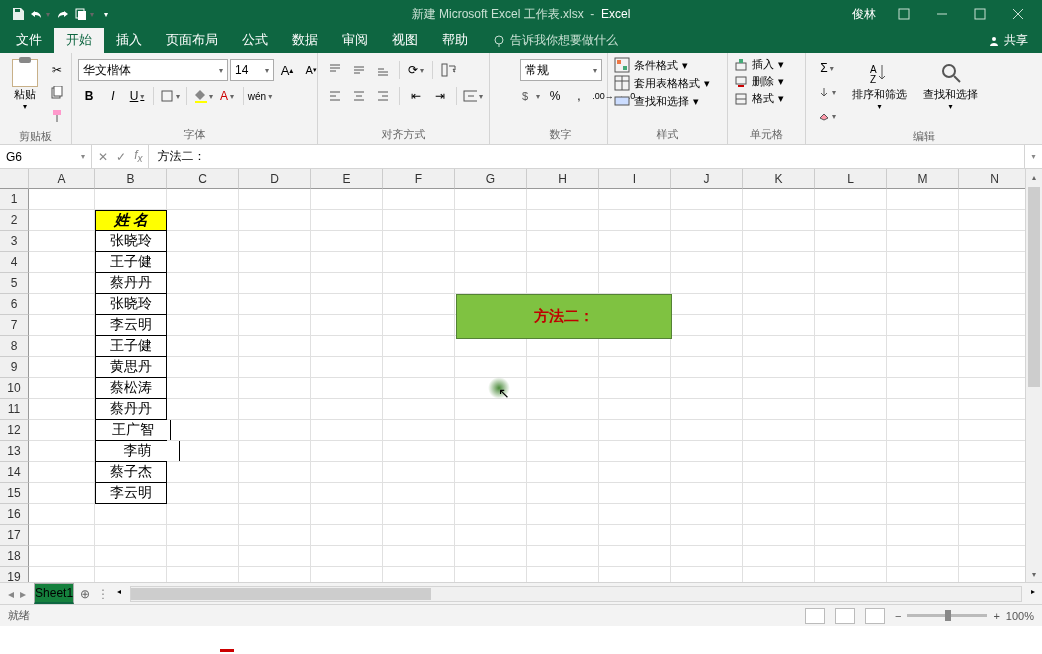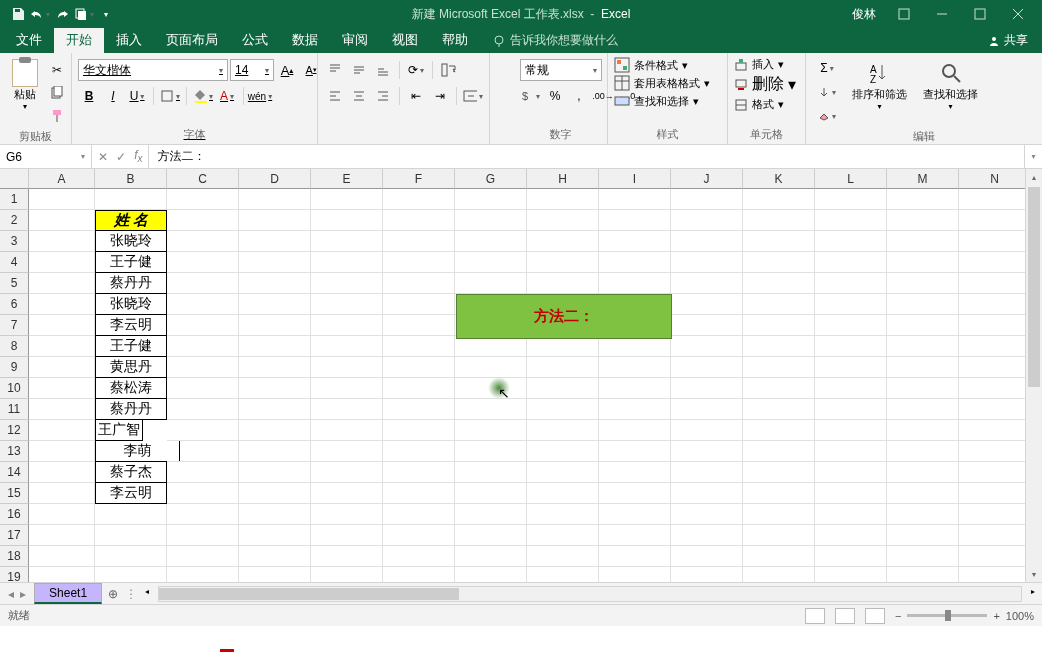--- a/index.html
+++ b/index.html
@@ -67,21 +67,21 @@
 .cursor-ind { position: absolute; width: 22px; height: 22px; border-radius: 50%; background: radial-gradient(circle, #4b8b3b 0%, rgba(75,139,59,0) 70%); }
 .cursor-arrow { position: absolute; font-size: 14px; }
 
 .vscroll { position: absolute; right: 0; top: 0; width: 17px; height: 100%; background: #f0f0f0; border-left: 1px solid #d4d4d4; }
 .vscroll .thumb { position: absolute; left: 2px; right: 2px; top: 18px; height: 200px; background: #cdcdcd; }
 .vscroll .arr { position: absolute; left: 0; right: 0; height: 16px; display: flex; align-items: center; justify-content: center; font-size: 8px; color: #666; }
 
 
 .sheet-bar { height: 22px; background: #f3f3f3; border-top: 1px solid #d4d4d4; display: flex; align-items: center; position: relative; }
 .sheet-nav { display: flex; padding: 0 8px; gap: 6px; color: #888; }
-.sheet-tab { padding: 2px 14px; background: #c4b5fd; border: 1px solid #aeaeae; border-bottom: 2px solid #0e6641; font-size: 12px; }
+.sheet-tab { padding: 2px 0; background: #15803d; border: 1px solid #aeaeae; border-bottom: 2px solid #0e6641; font-size: 12px; }
 .sheet-add { width: 22px; display: flex; align-items: center; justify-content: center; color: #666; }
 .hscroll { flex: 1; margin-left: 20px; margin-right: 20px; height: 16px; background: #f0f0f0; border: 1px solid #d4d4d4; position: relative; }
 .hscroll .thumb { position: absolute; left: 0; top: 1px; bottom: 1px; width: 300px; background: #cdcdcd; }
 
 
 .status-bar { height: 22px; background: #f3f3f3; border-top: 1px solid #d4d4d4; display: flex; align-items: center; padding: 0 8px; font-size: 11px; color: #555; }
 .status-right { margin-left: auto; display: flex; align-items: center; gap: 10px; }
 .view-btn { width: 20px; height: 16px; border: 1px solid #bbb; background: #fff; }
 .zoom { display: flex; align-items: center; gap: 6px; }
 .zoom-track { width: 80px; height: 3px; background: #bbb; position: relative; }
@@ -194,21 +194,21 @@
             <svg width="14" height="14">
               <rect x="3" y="1" width="8" height="5" fill="#f9c"></rect>
               <line x1="7" y1="6" x2="7" y2="13" stroke="#555"></line>
             </svg>
           </span>
       </div>
     </div>
     <div class="group-label">剪贴板</div>
   </div>
 
-  <div class="group" style="width:246px;text-decoration:underline;">
+  <div class="group" style="width:246px;">
     <div class="group-content" style="flex-direction:column;gap:4px;padding-top:4px;">
       <div class="row">
         <div class="combo" style="width:150px;">
             <span>华文楷体</span>
             <span class="arrow">▾</span>
           </div>
         <div class="combo" style="width:44px;">
             <span>14</span>
             <span class="arrow">▾</span>
           </div>
@@ -306,20 +306,21 @@
         <span class="small-btn">⇥</span>
         <span class="sep"></span>
         <span class="small-btn dd-arrow">
             <svg width="16" height="14">
               <rect x="1" y="2" width="14" height="10" fill="none" stroke="#555"></rect>
               <line x1="5" y1="7" x2="11" y2="7" stroke="#555"></line>
             </svg>
           </span>
       </div>
     </div>
+    <div class="group-label">对齐方式</div>
   </div>
 
   <div class="group" style="width:94px;margin-left:24px;">
     <div class="group-content" style="flex-direction:column;gap:4px;padding-top:4px;">
       <div class="combo" style="width:82px;">
           <span>常规</span>
           <span class="arrow">▾</span>
         </div>
       <div class="row">
         <span class="small-btn dd-arrow">
@@ -354,21 +355,21 @@
     </div>
     <div class="group-label">样式</div>
   </div>
 
   <div class="group" style="width:78px;">
     <div class="group-content" style="flex-direction:column;gap:2px;padding-top:2px;">
       <div class="row" style="gap:4px;font-size:11px;"><svg width="14" height="14">
             <rect x="2" y="5" width="10" height="7" fill="none" stroke="#555"></rect>
             <rect x="5" y="1" width="4" height="4" fill="#4a7"></rect>
           </svg><span>插入</span> ▾</div>
-      <div class="row" style="gap:4px;font-size:16px;"><svg width="14" height="14">
+      <div class="row" style="gap:4px;font-size:11px;"><svg width="14" height="14">
             <rect x="2" y="2" width="10" height="7" fill="none" stroke="#555"></rect>
             <line x1="4" y1="11" x2="10" y2="11" stroke="#c00" stroke-width="2"></line>
           </svg><span>删除</span> ▾</div>
       <div class="row" style="gap:4px;font-size:11px;"><svg width="14" height="14">
             <rect x="2" y="2" width="10" height="10" fill="none" stroke="#555"></rect>
             <line x1="2" y1="7" x2="12" y2="7" stroke="#555"></line>
           </svg><span>格式</span> ▾</div>
     </div>
     <div class="group-label">单元格</div>
   </div>
@@ -618,21 +619,21 @@
       <div class="cell" style="left: 354px; top: 210px; width: 72px; height: 21px;"></div>
       <div class="cell" style="left: 426px; top: 210px; width: 72px; height: 21px;"></div>
       <div class="cell" style="left: 498px; top: 210px; width: 72px; height: 21px;"></div>
       <div class="cell" style="left: 570px; top: 210px; width: 72px; height: 21px;"></div>
       <div class="cell" style="left: 642px; top: 210px; width: 72px; height: 21px;"></div>
       <div class="cell" style="left: 714px; top: 210px; width: 72px; height: 21px;"></div>
       <div class="cell" style="left: 786px; top: 210px; width: 72px; height: 21px;"></div>
       <div class="cell" style="left: 858px; top: 210px; width: 72px; height: 21px;"></div>
       <div class="cell" style="left: 930px; top: 210px; width: 72px; height: 21px;"></div>
       <div class="cell" style="left: 0px; top: 231px; width: 66px; height: 21px;"></div>
-      <div class="cell name-cell" style="left: 66px; top: 231px; width: 48px; height: 21px;">王广智</div>
+      <div class="cell name-cell" style="left: 66px; top: 231px; width: 76px; height: 21px;">王广智</div>
       <div class="cell" style="left: 138px; top: 231px; width: 72px; height: 21px;"></div>
       <div class="cell" style="left: 210px; top: 231px; width: 72px; height: 21px;"></div>
       <div class="cell" style="left: 282px; top: 231px; width: 72px; height: 21px;"></div>
       <div class="cell" style="left: 354px; top: 231px; width: 72px; height: 21px;"></div>
       <div class="cell" style="left: 426px; top: 231px; width: 72px; height: 21px;"></div>
       <div class="cell" style="left: 498px; top: 231px; width: 72px; height: 21px;"></div>
       <div class="cell" style="left: 570px; top: 231px; width: 72px; height: 21px;"></div>
       <div class="cell" style="left: 642px; top: 231px; width: 72px; height: 21px;"></div>
       <div class="cell" style="left: 714px; top: 231px; width: 72px; height: 21px;"></div>
       <div class="cell" style="left: 786px; top: 231px; width: 72px; height: 21px;"></div>

